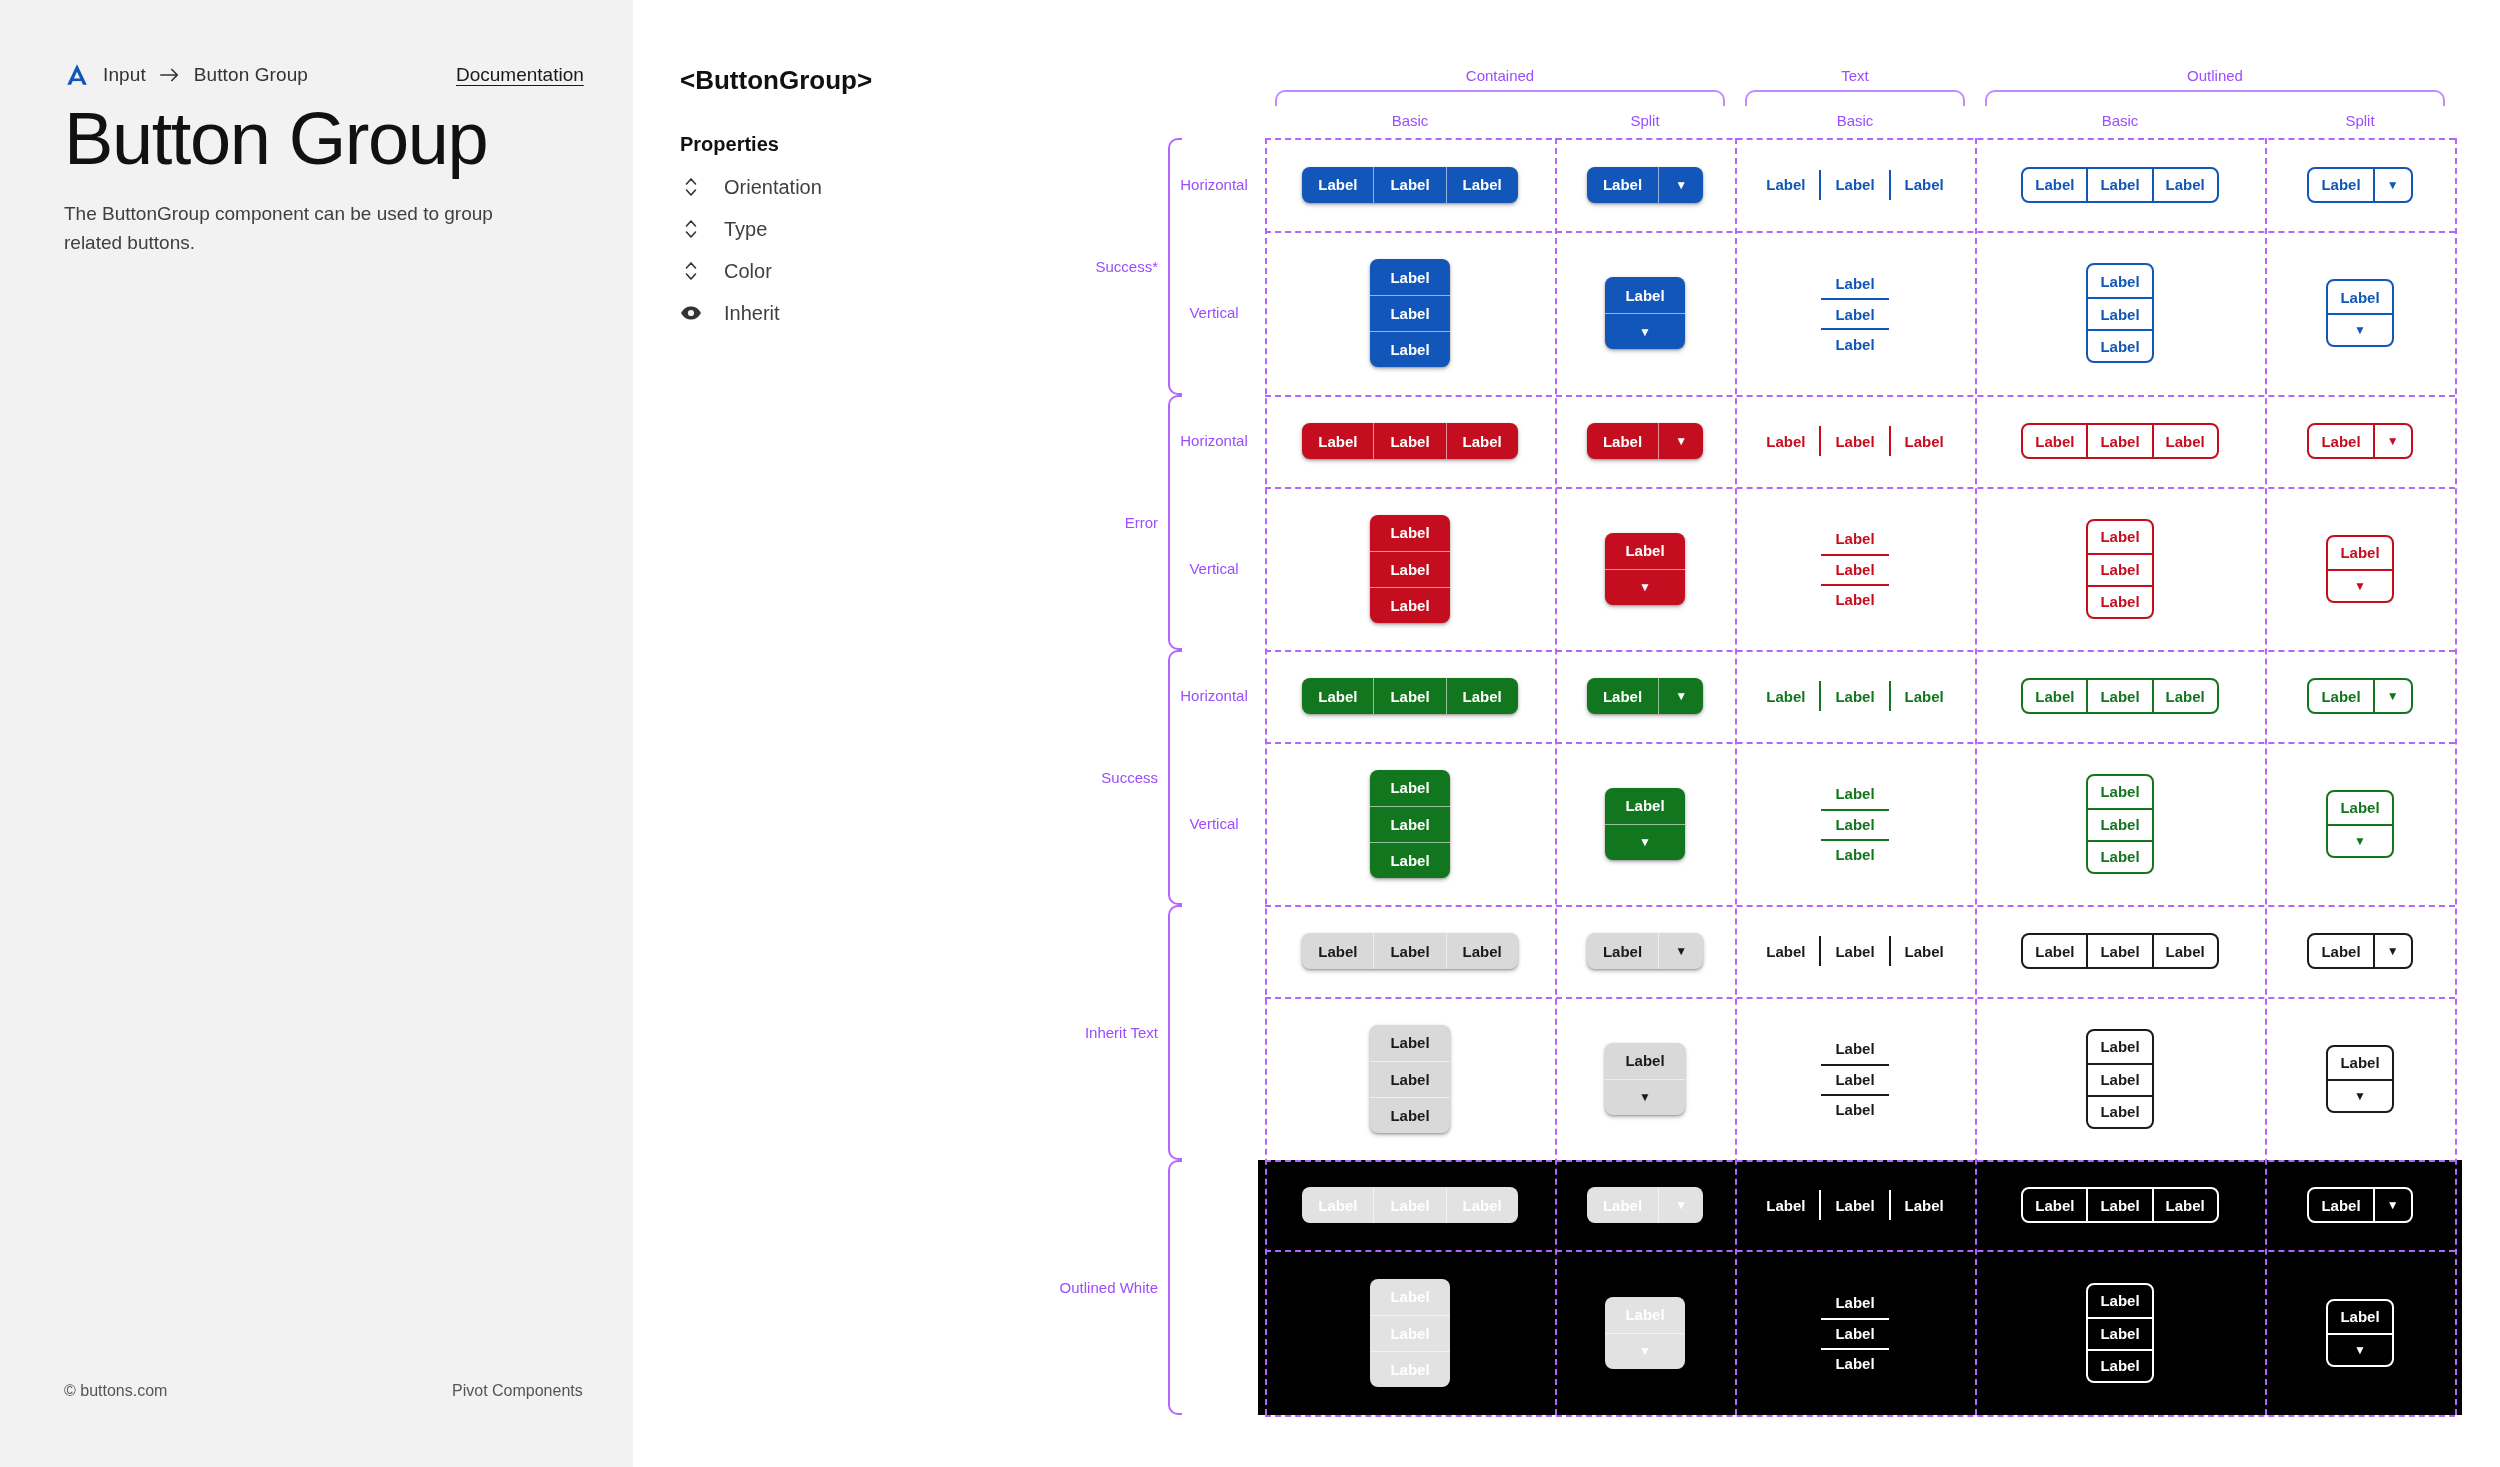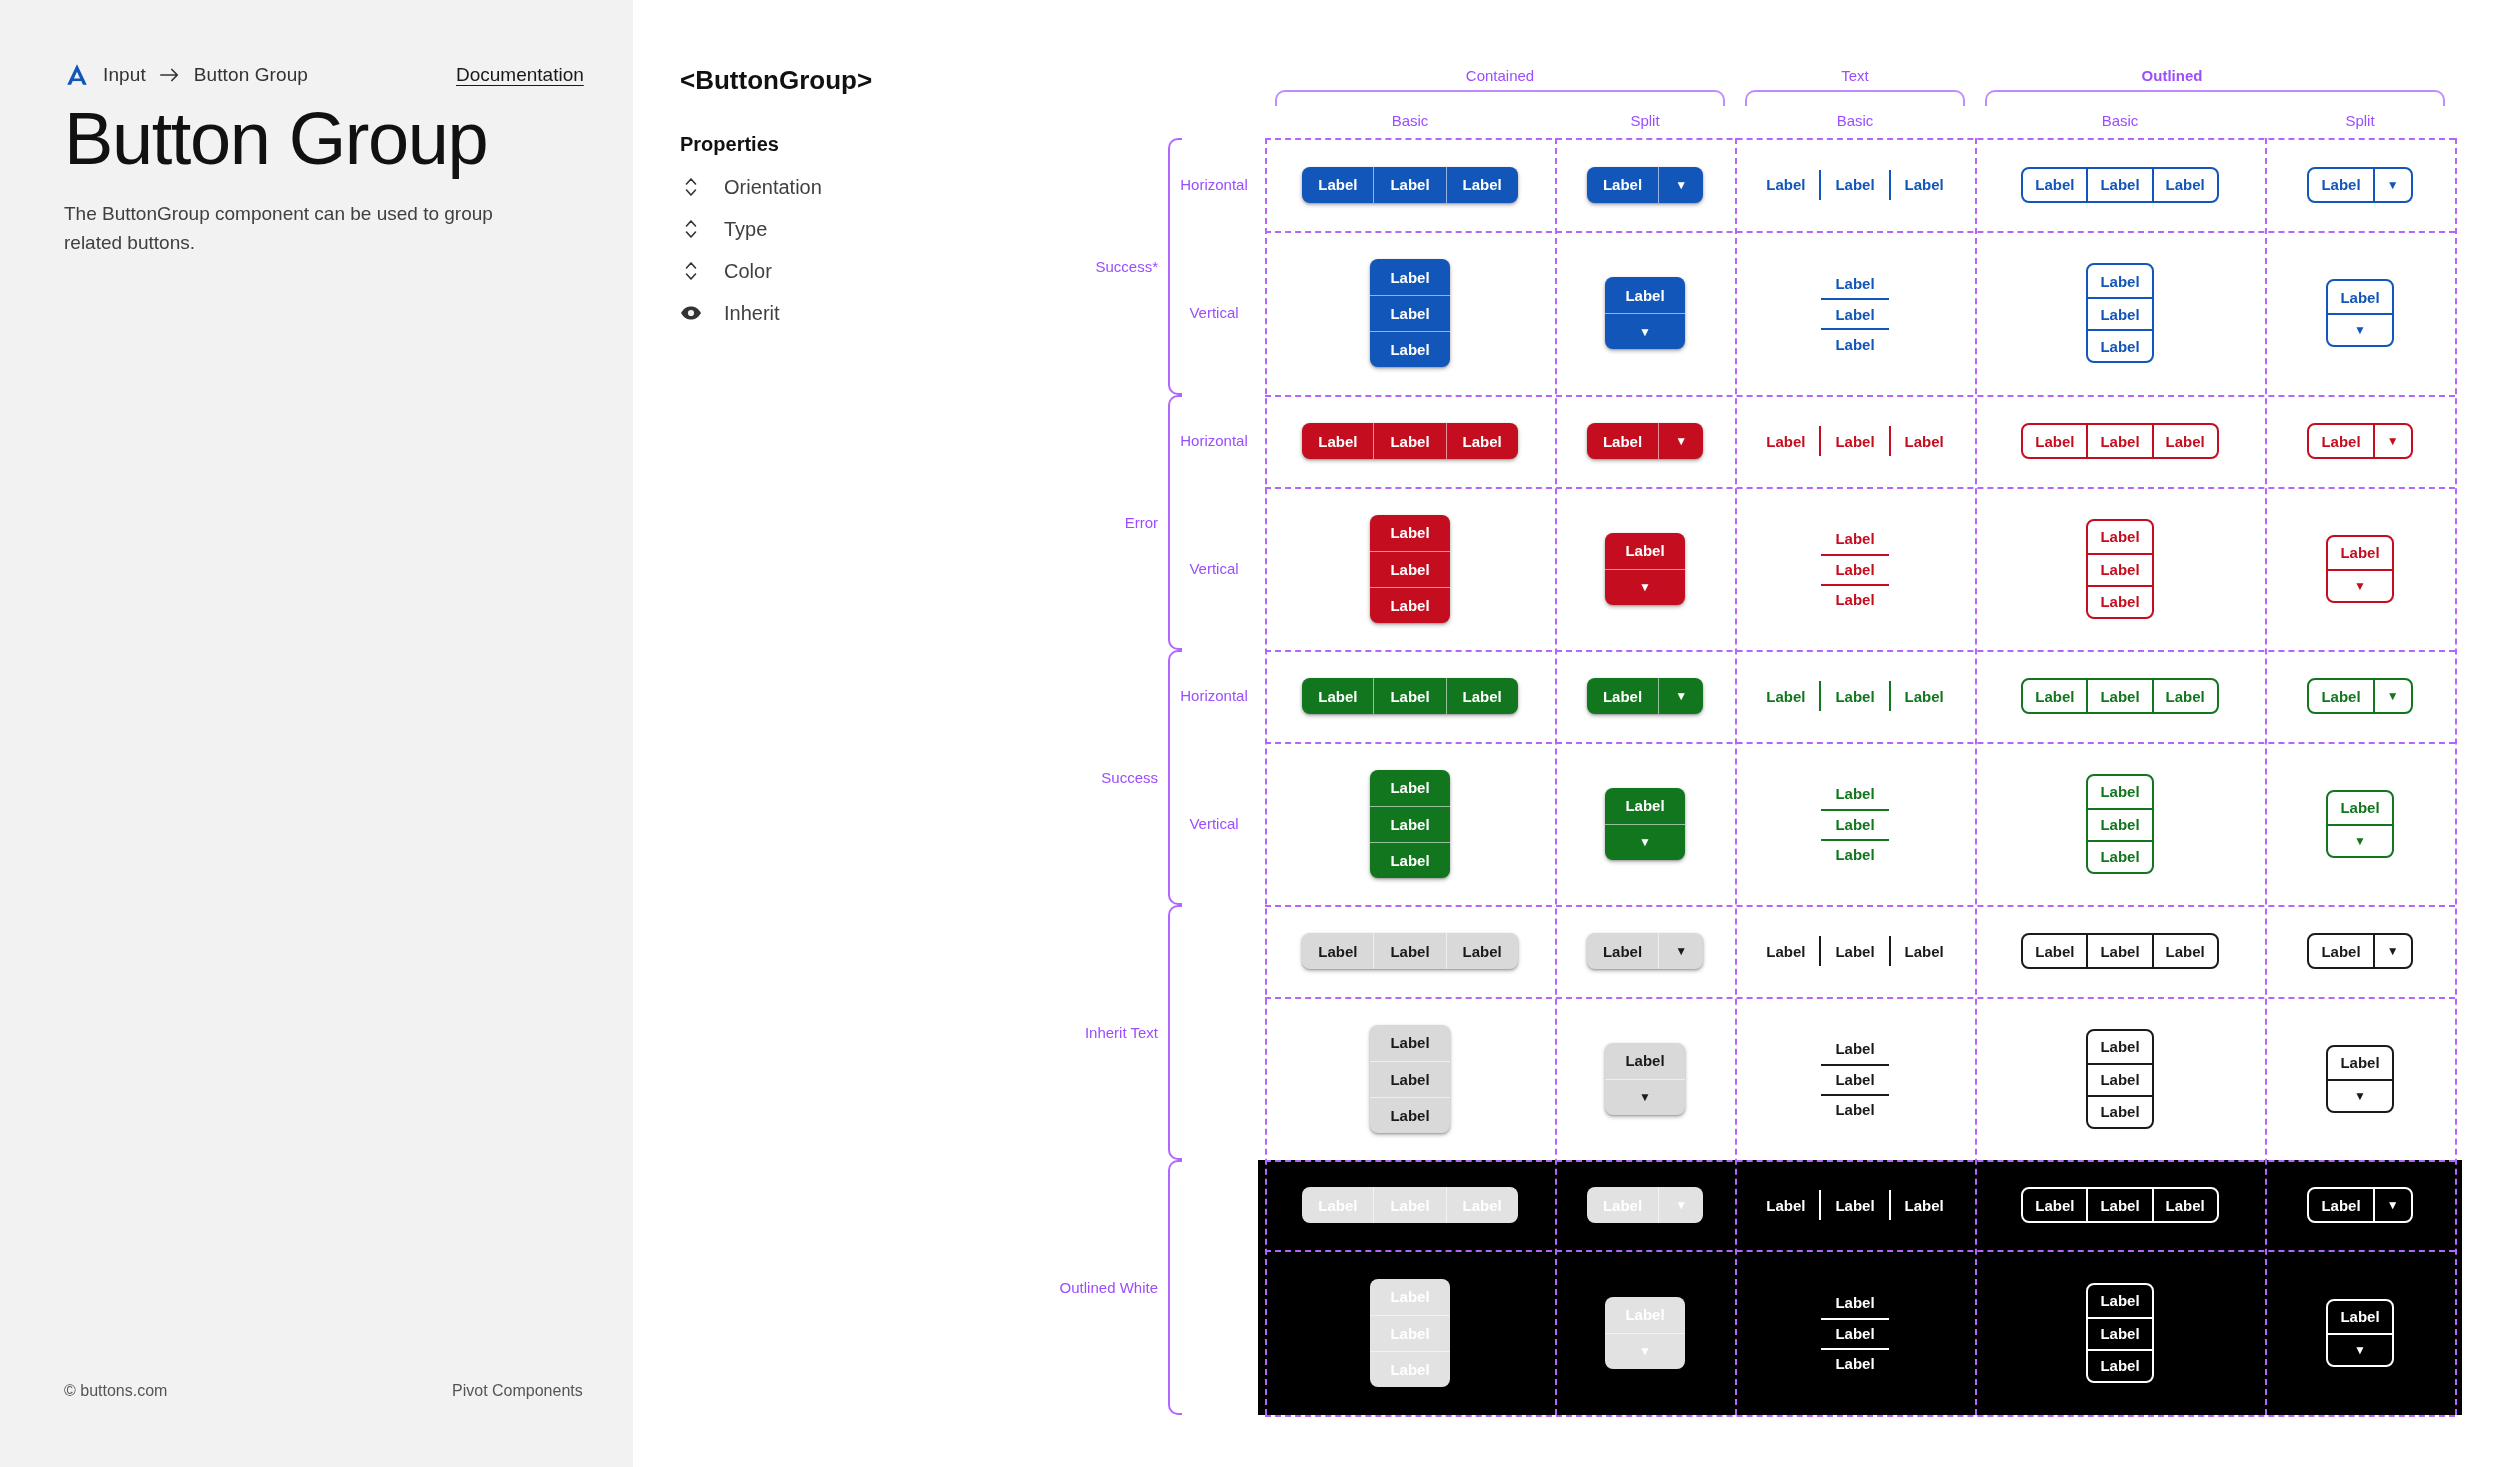--- a/index.html
+++ b/index.html
@@ -198,21 +198,21 @@
     </span>
     <span class="prop-label">Inherit</span>
   </div>
 
   <div class="matrix" id="matrix">
       <div class="blackband" style="left:1258px; top:1160px; width:1204px; height:255px;"></div>
       <div class="lbl-center purple" style="left:1265px; top:67px; width:470px;">Contained</div>
       <div class="bracket-top" style="left:1275px; top:90px; width:450px;"></div>
       <div class="lbl-center purple" style="left:1735px; top:67px; width:240px;">Text</div>
       <div class="bracket-top" style="left:1745px; top:90px; width:220px;"></div>
-      <div class="lbl-center purple" style="left:1932px; top:67px; width:480px;font-weight:bold;">Outlined</div>
+      <div class="lbl-center purple" style="left:1975px; top:67px; width:480px;">Outlined</div>
       <div class="bracket-top" style="left:1985px; top:90px; width:460px;"></div>
       <div class="lbl-center purple" style="left:1265px; top:112px; width:290px;">Basic</div>
       <div class="lbl-center purple" style="left:1555px; top:112px; width:180px;">Split</div>
       <div class="lbl-center purple" style="left:1735px; top:112px; width:240px;">Basic</div>
       <div class="lbl-center purple" style="left:1975px; top:112px; width:290px;">Basic</div>
       <div class="lbl-center purple" style="left:2265px; top:112px; width:190px;">Split</div>
       <div class="dashv" style="left:1265px; top:138px; height:1277px;"></div>
       <div class="dashv" style="left:1555px; top:138px; height:1277px;"></div>
       <div class="dashv" style="left:1735px; top:138px; height:1277px;"></div>
       <div class="dashv" style="left:1975px; top:138px; height:1277px;"></div>

